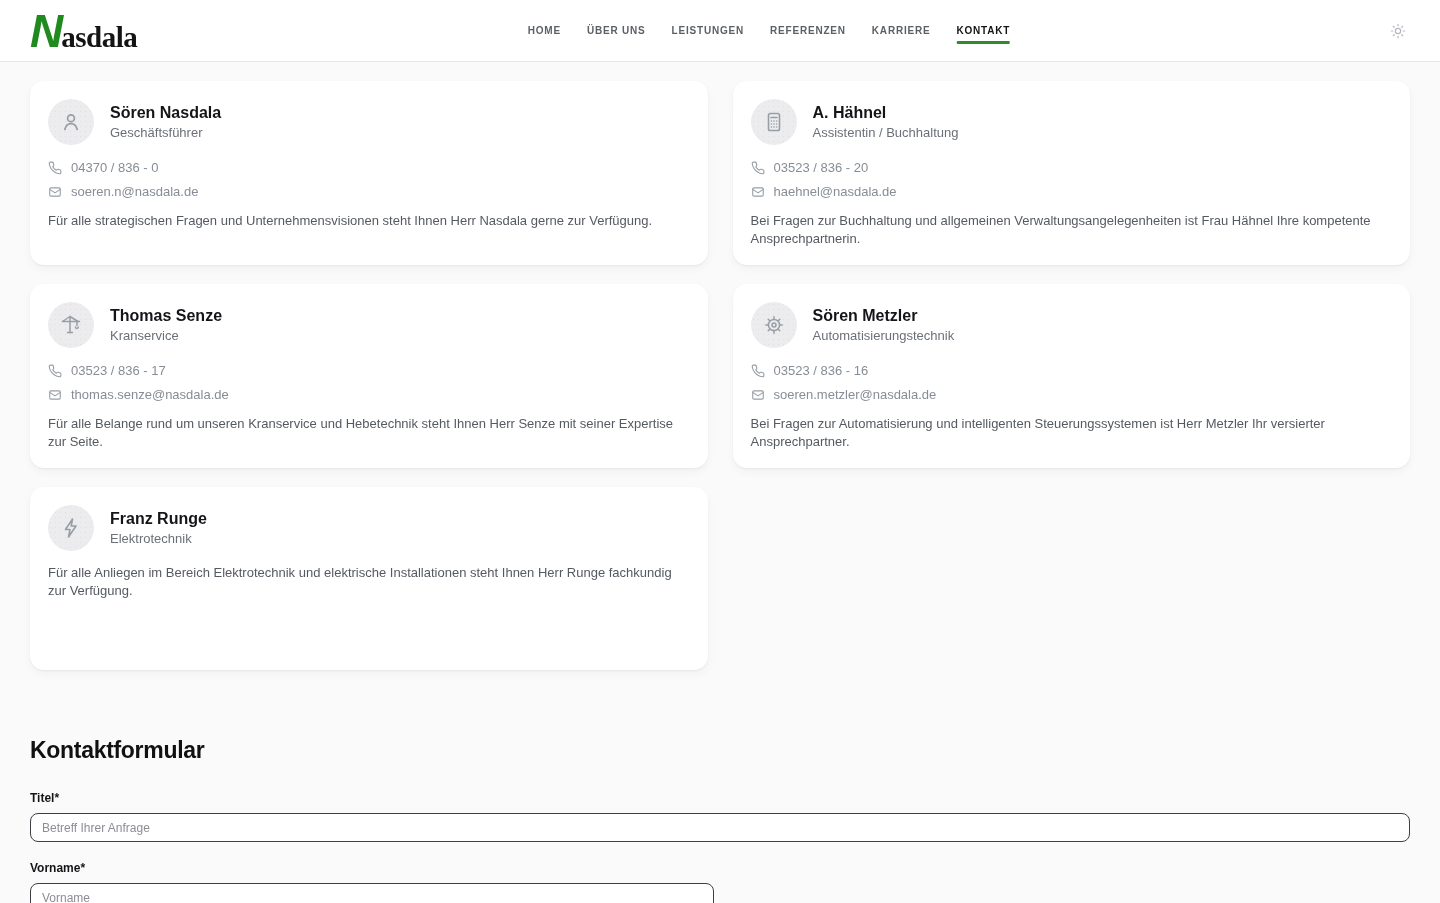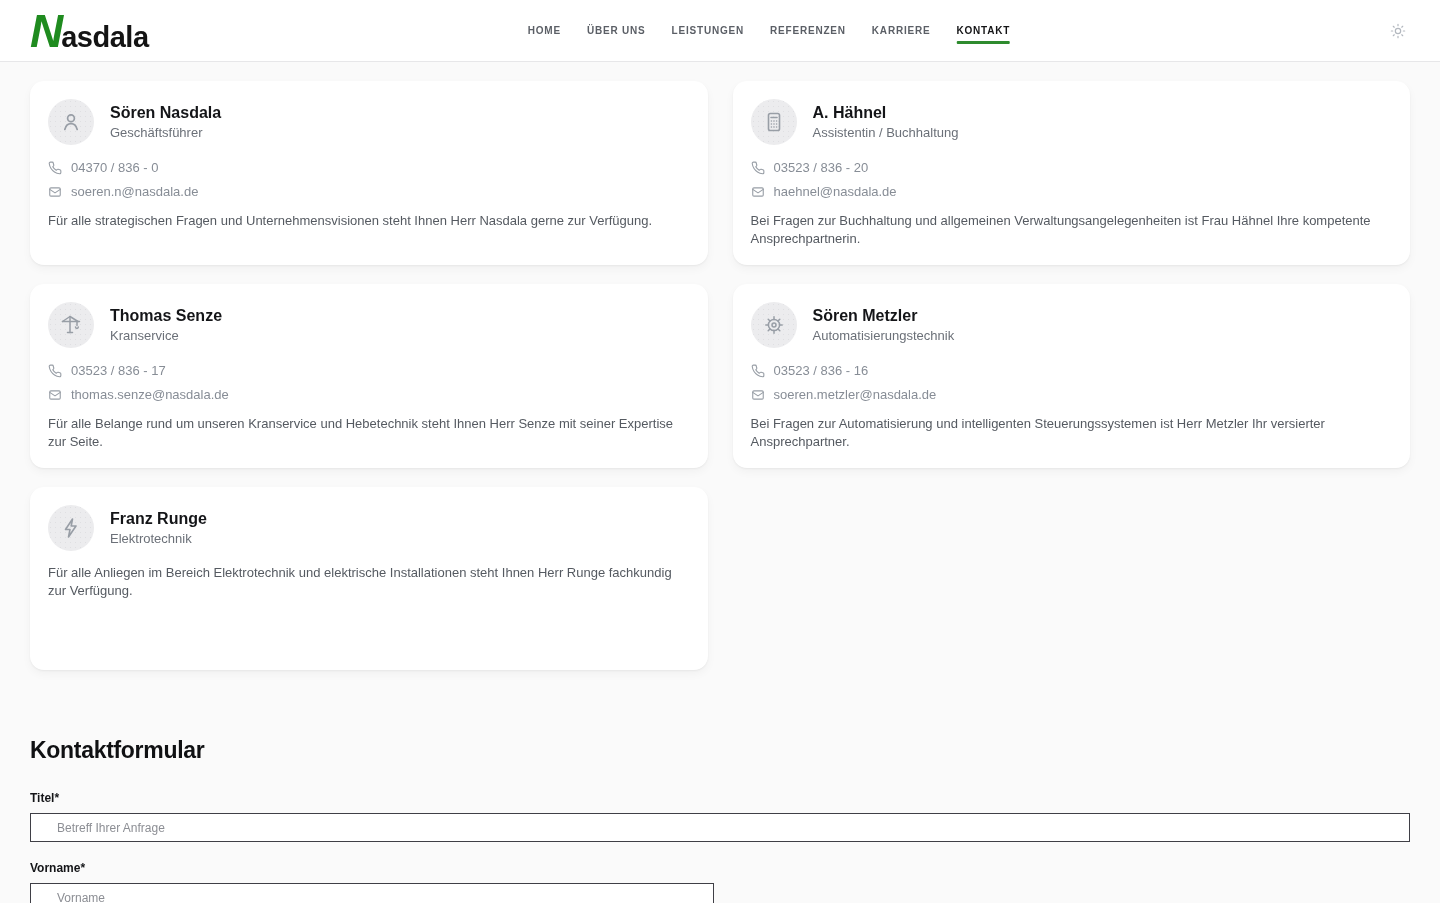--- a/index.html
+++ b/index.html
@@ -19,21 +19,21 @@
     align-items:center;
     padding:0 30px;
   }
   .logo { display:flex; align-items:baseline; cursor:pointer; }
   .logo-n {
     font-size:46px; font-weight:700; font-style:italic;
     color:#1f8b1f; line-height:1; letter-spacing:-2px;
   }
   .logo-rest {
     font-size:29px; font-weight:700; color:#141414;
-    line-height:1; letter-spacing:-0.5px;
+    line-height:1; letter-spacing:-0.5px;font-family:Liberation Serif, serif;
   }
   .main-nav {
     position:absolute;
     left:50%;
     transform:translateX(calc(-50% + 49px));
     display:flex;
     gap:26px;
     align-items:center;
   }
   .nav-item {
@@ -124,23 +124,23 @@
     display:block;
     font-size:12px;
     font-weight:700;
     color:#141518;
     margin-bottom:8px;
   }
   .text-input {
     width:100%;
     height:29px;
     border:1.5px solid #3f3f46;
-    border-radius:0;
+    border-radius:8px;
     background:#ffffff;
-    padding:0 26px;
+    padding:0 11px;
     font-size:12px;
     font-family:"Liberation Sans", sans-serif;
     color:#202124;
     outline:none;
   }
   .text-input::placeholder { color:#8c8e94; }
   .two-col {
     display:grid;
     grid-template-columns:1fr 1fr;
     gap:12px;

